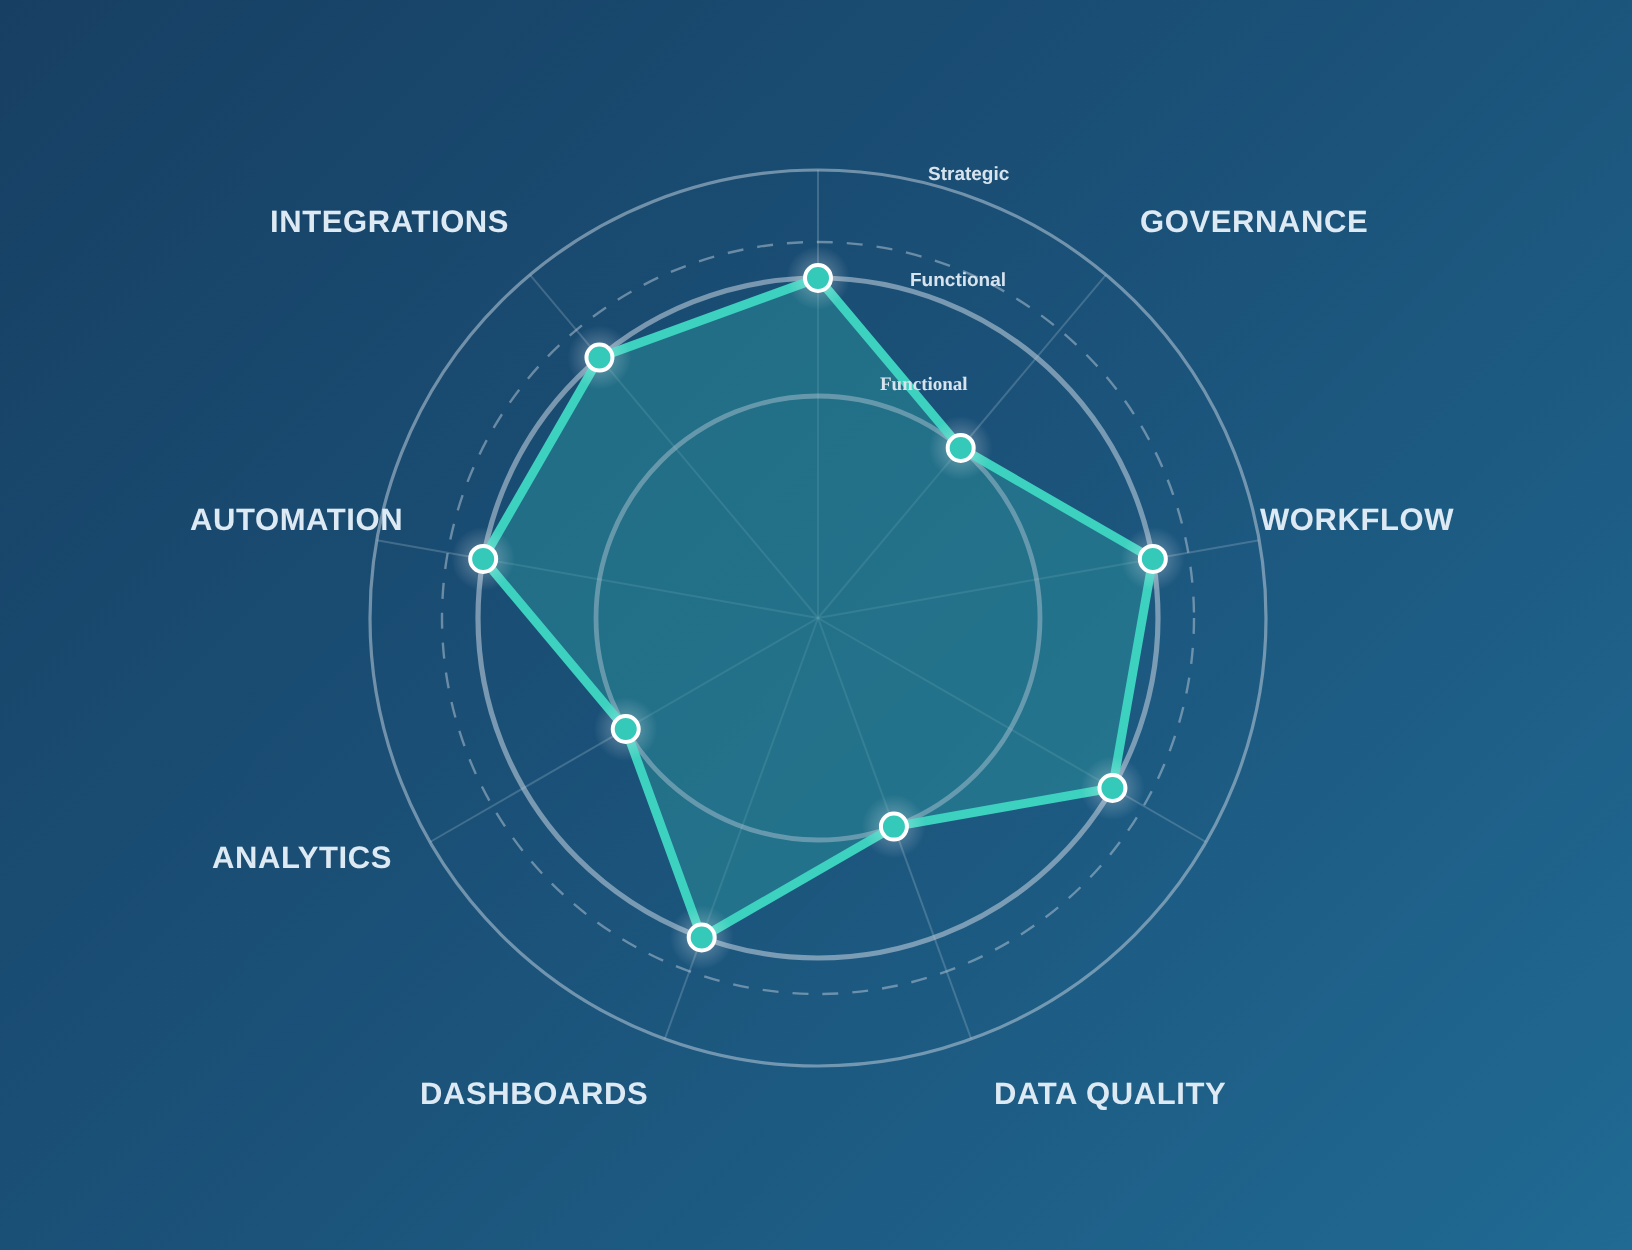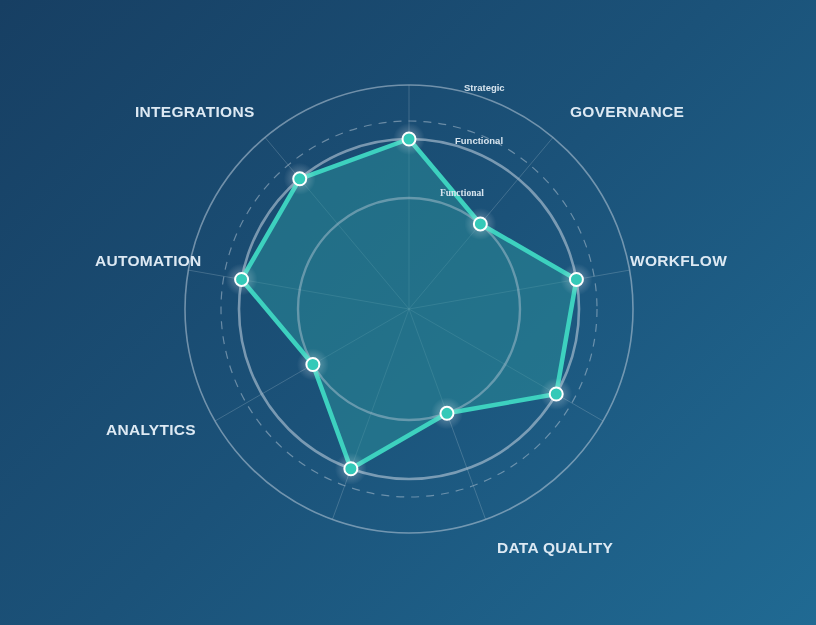--- a/index.html
+++ b/index.html
@@ -64,16 +64,17 @@
       </g>
   </svg>
 
   <div class="ring-label" style="left:464px;top:82px;">Strategic</div>
   <div class="ring-label" style="left:455px;top:135px;">Functional</div>
   <div class="ring-label" style="left:440px;top:188px;font-family:Liberation Serif, serif;">Functional</div>
 
   <div class="axis-label" style="left:570px;top:103px;">GOVERNANCE</div>
   <div class="axis-label" style="left:630px;top:252px;text-align:right;">WORKFLOW</div>
   <div class="axis-label" style="left:497px;top:539px;text-align:center;">DATA QUALITY</div>
+  <div class="axis-label" style="left:210px;top:539px;">DASHBOARDS</div>
   <div class="axis-label" style="left:106px;top:421px;">ANALYTICS</div>
   <div class="axis-label" style="left:55px;top:252px;margin-left:40px;">AUTOMATION</div>
   <div class="axis-label" style="left:135px;top:103px;">INTEGRATIONS</div>
 </div>
 
 </body></html>

